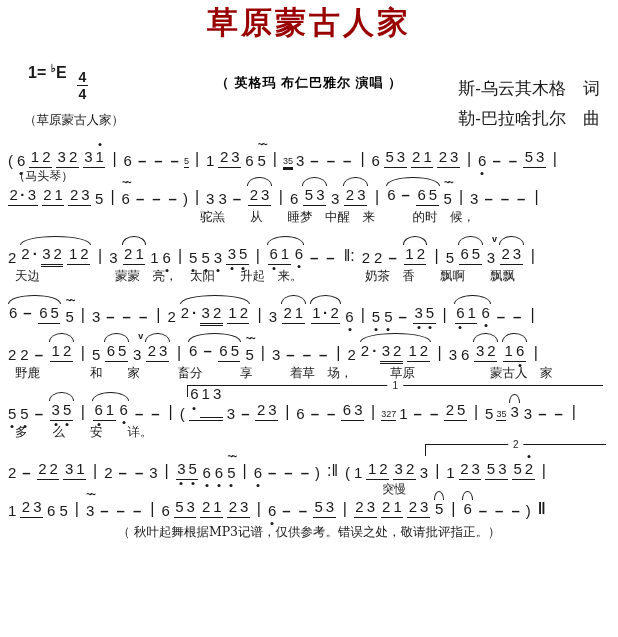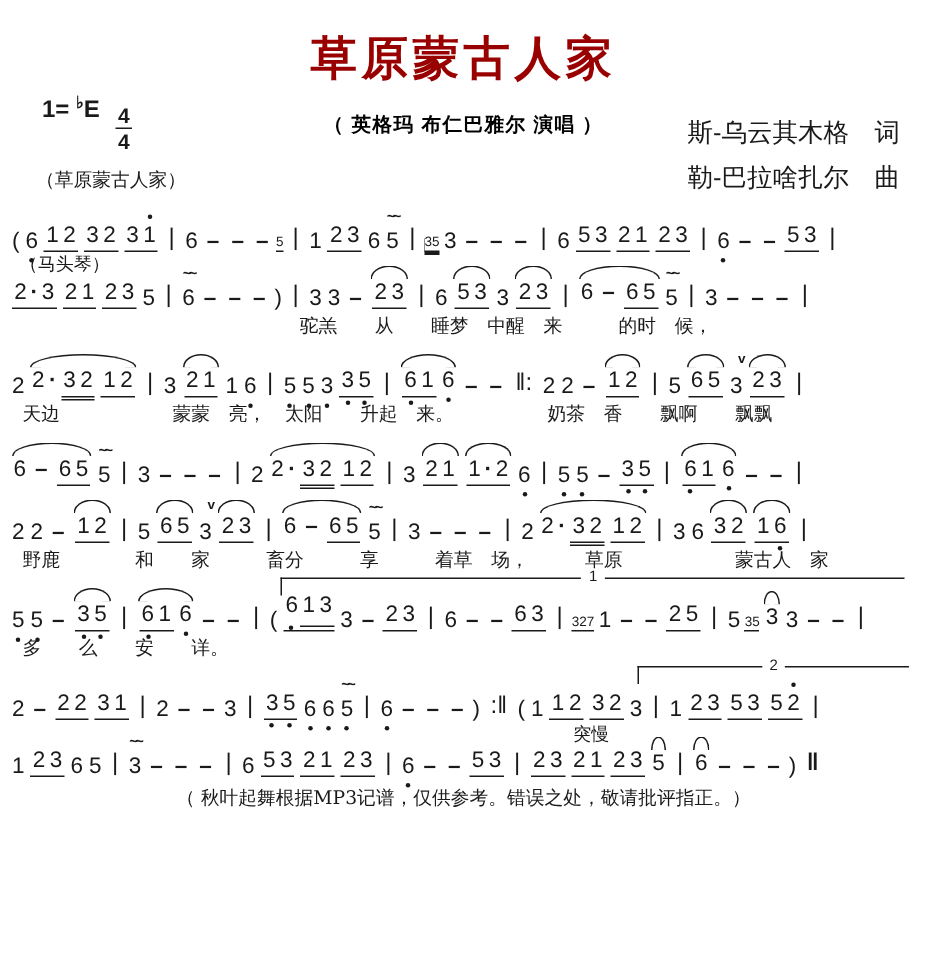--- a/index.html
+++ b/index.html
@@ -3,21 +3,21 @@
 <meta charset="utf-8">
 <style>
   html,body{margin:0;padding:0;}
   body{
     width:618px;height:637px;overflow:hidden;background:#ffffff;
     font-family:"Liberation Sans",sans-serif;color:#1a1a1a;position:relative;
   }
   
   .header{position:relative;height:130px;}
   .title{
-    padding-top:18px;text-align:center;font-size:31px;font-weight:bold;
+    padding-top:2px;text-align:center;font-size:31px;font-weight:bold;
     letter-spacing:3px;color:#990000;font-family:Liberation Mono, monospace;
   }
   .subtitle{
     position:absolute;left:0;right:0;top:74px;text-align:center;
     color:#000000;font-weight:bold;font-size:13px;letter-spacing:1px;
   }
   .keyblock{position:absolute;left:28px;top:62px;font-size:16px;font-weight:bold;}
   .flat{font-size:11px;vertical-align:6px;}
   .meter{display:inline-flex;flex-direction:column;align-items:center;vertical-align:-4px;line-height:1;margin-left:6px;font-size:14px;}
   .meter .sep{width:11px;height:1px;background:#1a1a1a;margin:1px 0;}
@@ -28,21 +28,21 @@
   .score{position:relative;padding:0 4px;}
   .mline{position:relative;padding:16px 2px 0 2px;}
   .mrow{display:flex;align-items:flex-end;white-space:nowrap;height:22px;}
   .n{display:inline-block;position:relative;margin:0 2px;font-size:15px;line-height:1;}
   .u .n{margin:0 1.5px;}
   .pd{display:inline-block;margin:0 1px;font-size:15px;font-weight:bold;line-height:1;}
   .dash{display:inline-block;margin:0 4px;font-size:15px;line-height:1;font-weight:bold;}
   .bar{display:inline-block;margin:0 5px;font-size:16px;line-height:1.1;}
   .bfinal{font-weight:bold;letter-spacing:-1px;}
   .u{display:inline-block;position:relative;border-bottom:1px solid #1a1a1a;padding-bottom:2px;line-height:1;margin:0 2px;}
-  .u .u{margin:0;padding-bottom:5px;border-bottom:1px solid #1a1a1a;}
+  .u .u{margin:0;padding-bottom:15px;border-bottom:1px solid #1a1a1a;}
   .u2{position:relative;}
   .u2::after{content:"";position:absolute;left:0;right:0;bottom:-3px;height:1px;background:#1a1a1a;}
   .s{display:inline-block;position:relative;padding:0 1px;}
   .s::before{
     content:"";position:absolute;left:2px;right:2px;top:-9px;height:8px;
     border:1px solid #1a1a1a;border-bottom:none;
     border-radius:50% 50% 0 0 / 100% 100% 0 0;
   }
   .dot-b{position:absolute;left:50%;transform:translateX(-50%);bottom:-7px;width:3px;height:3px;border-radius:50%;background:#1a1a1a;}
   .u .dot-b{bottom:-9px;}

